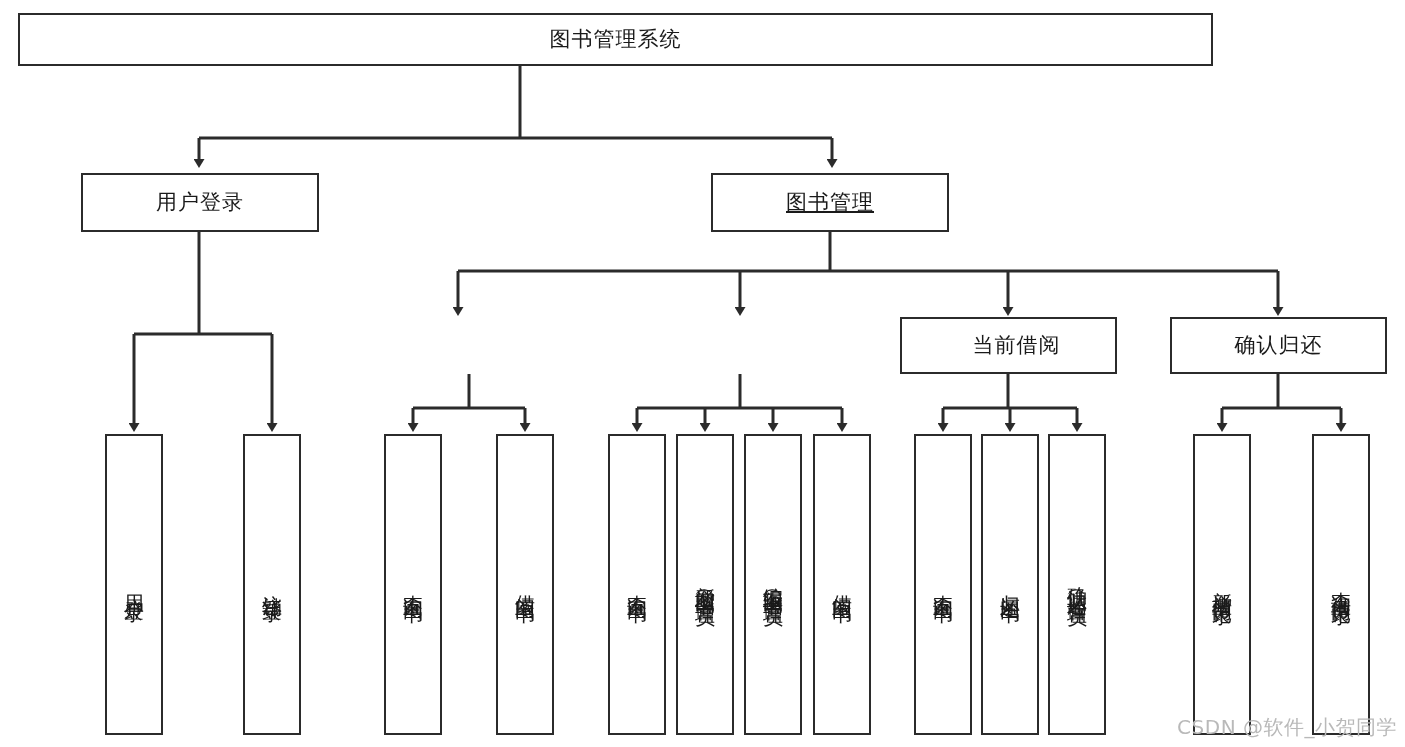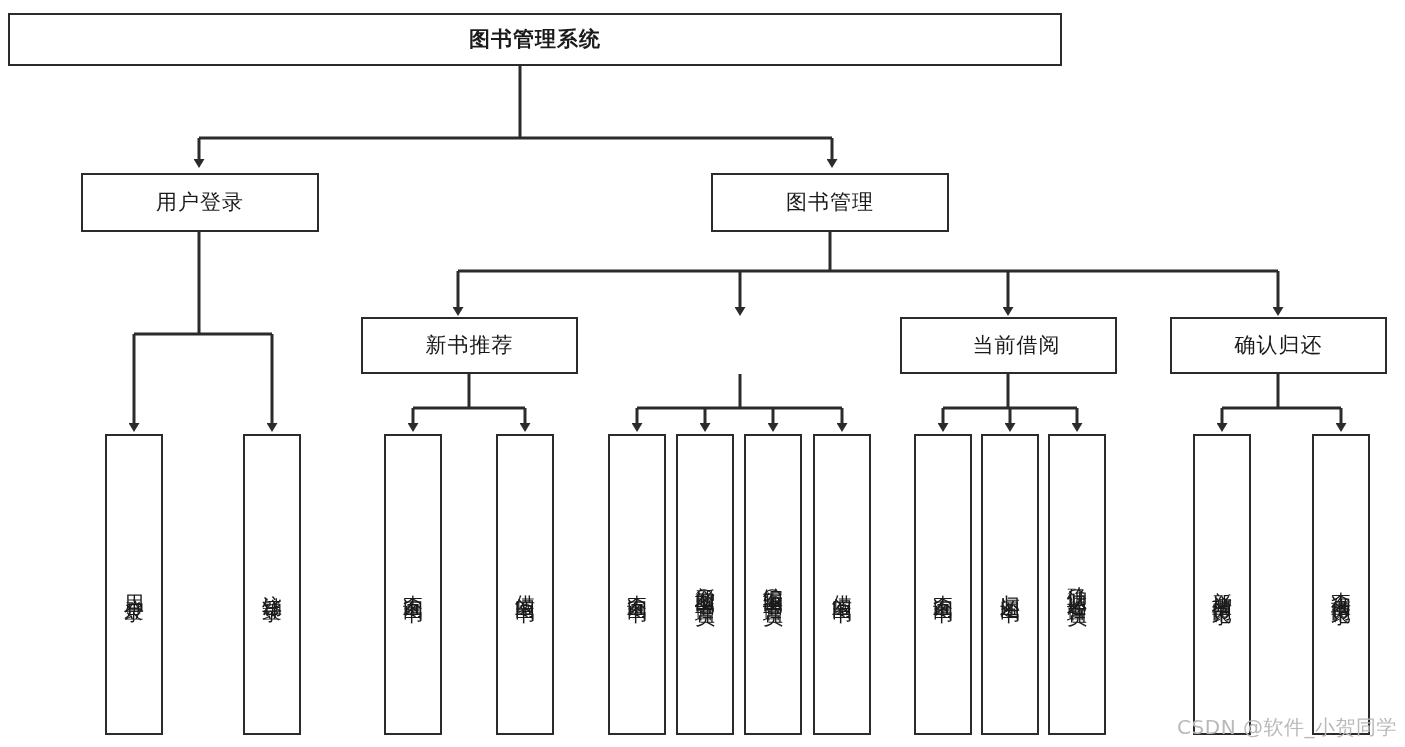--- a/index.html
+++ b/index.html
@@ -110,35 +110,32 @@
       <path d="M1010,408 L1010,424" marker-end="url(#arrow)"></path>
       <path d="M1077,408 L1077,424" marker-end="url(#arrow)"></path>
 
       <path d="M1278,374 L1278,408"></path>
       <path d="M1222,408 L1341,408"></path>
       <path d="M1222,408 L1222,424" marker-end="url(#arrow)"></path>
       <path d="M1341,408 L1341,424" marker-end="url(#arrow)"></path>
     </g>
   </svg>
 
-  <div class="node h" style="left:8px; top:13px; width:1054px; height:53px;font-weight:bold;">
+  <div class="node h" style="left:18px; top:13px; width:1195px; height:53px;">
     <span>图书管理系统</span>
   </div>
 
   <div class="node h" style="left:81px; top:173px; width:238px; height:59px;">
     <span>用户登录</span>
   </div>
 
-  <div class="node h" style="left:711px; top:173px; width:238px; height:59px;">
+  <div class="node h" style="left:711px; top:173px; width:238px; height:59px;text-decoration:underline;">
     <span>图书管理</span>
   </div>
 
-  <div class="node h" style="left:361px; top:317px; width:217px; height:57px;">
-    <span>新书推荐</span>
-  </div>
 
 
   <div class="node h" style="left:900px; top:317px; width:217px; height:57px;padding-left:16px;">
     <span>当前借阅</span>
   </div>
 
   <div class="node h" style="left:1170px; top:317px; width:217px; height:57px;">
     <span>确认归还</span>
   </div>
 

